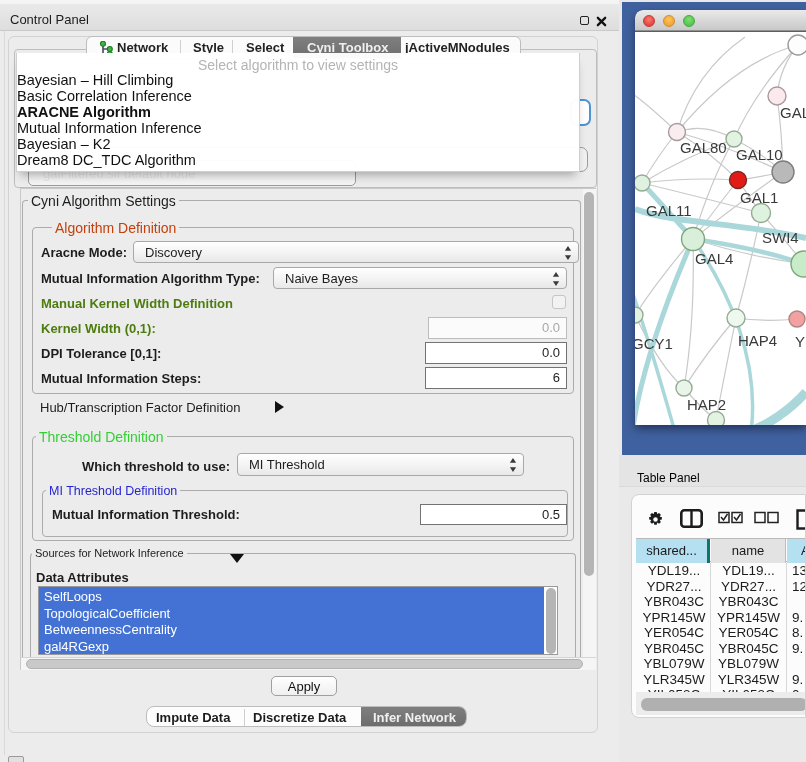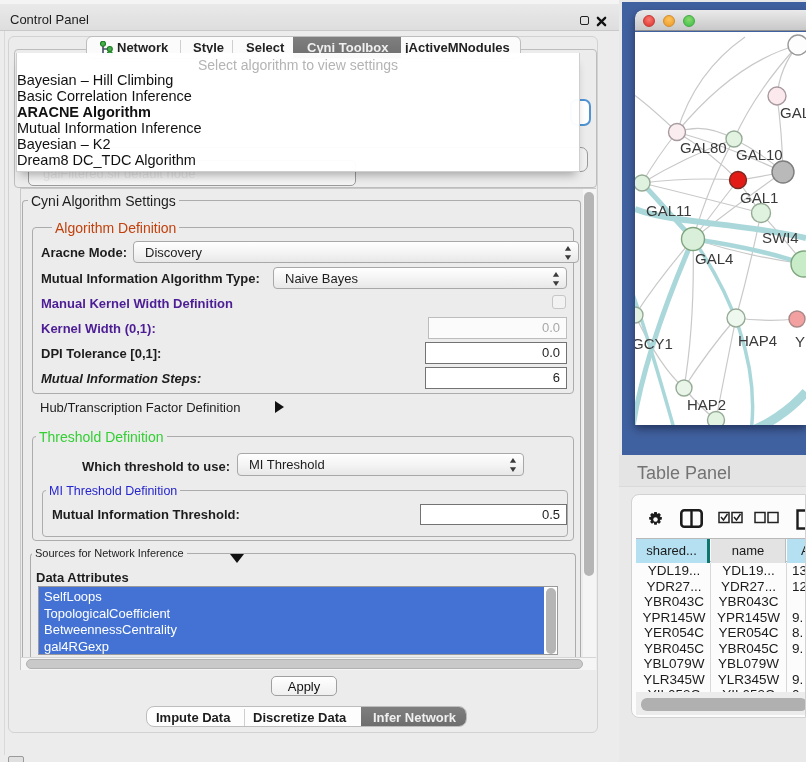--- a/index.html
+++ b/index.html
@@ -1,21 +1,21 @@
 <!DOCTYPE html>
 <html><head>
 <meta charset="utf-8">
 <style>
 * { margin:0; padding:0; box-sizing:border-box; }
 html,body { width:806px; height:762px; overflow:hidden; background:#e9e9e9;
   font-family:"Liberation Sans", sans-serif; }
 .abs { position:absolute; }
 #stage { position:relative; width:806px; height:762px; }
 .lbl { position:absolute; font-size:13px; font-weight:bold; color:#1d1d1d; white-space:nowrap; }
-.lbl.dis { color:#4c1d95; }
+.lbl.dis { color:#4d7c0f; }
 .group { position:absolute; border:1px solid #acacac; border-radius:4px; }
 .gtitle { position:absolute; font-size:13.5px; background:#ececec; padding:0 3px; white-space:nowrap; }
 .field { position:absolute; background:#fff; border:1px solid #737373; font-size:13px;
   color:#1d1d1d; text-align:right; padding:2px 6px 0 0; }
 .field.dis { background:#fbfbfb; border:1px solid #bdbdbd; color:#a8a8a8; }
 .combo { position:absolute; background:linear-gradient(#ffffff,#f2f2f2 60%,#e8e8e8);
   border:1px solid #a8a8a8; border-radius:4px; font-size:13px; color:#1d1d1d; }
 .combo .ct { position:absolute; left:11px; top:3px; }
 .combo .car { position:absolute; right:6px; top:3px; width:8px; }
 .car svg { display:block; }
@@ -95,21 +95,21 @@
 
   <div class="lbl dis" style="left:41px;top:296px;">Manual Kernel Width Definition</div>
   <div class="abs" style="left:552px;top:295px;width:14px;height:14px;background:#f2f2f2;border:1px solid #c6c6c6;border-radius:3px;"></div>
 
   <div class="lbl dis" style="left:41px;top:321px;">Kernel Width (0,1):</div>
   <div class="field dis" style="left:428px;top:317px;width:139px;height:22px;">0.0</div>
 
   <div class="lbl" style="left:41px;top:346px;">DPI Tolerance [0,1]:</div>
   <div class="field" style="left:425px;top:342px;width:142px;height:22px;">0.0</div>
 
-  <div class="lbl" style="left:41px;top:371px;font-style:italic;">Mutual Information Steps:</div>
+  <div class="lbl" style="left:41px;top:371px;">Mutual Information Steps:</div>
   <div class="field" style="left:425px;top:367px;width:142px;height:22px;">6</div>
 
   <div class="abs" style="left:40px;top:400px;font-size:13px;color:#1d1d1d;">Hub/Transcription Factor Definition</div>
   <svg class="abs" style="left:273px;top:400px;" width="12" height="14" viewBox="0 0 12 14">
       <path d="M2 1 L11 7 L2 13 Z" fill="#111"></path>
     </svg>
 
   <div class="group" style="left:32px;top:436px;width:542px;height:105px;"></div>
   <div class="gtitle" style="left:36px;top:429px;color:#33cf33;font-size:14px;">Threshold Definition</div>
 
@@ -254,21 +254,21 @@
             <text x="-3" y="317">GCY1</text>
             <text x="103" y="314">HAP4</text>
             <text x="160" y="315">YM</text>
             <text x="52" y="378">HAP2</text>
           </g>
         </svg>
       </div>
     </div>
 
     <div style="position:absolute;left:0;top:455px;width:187px;height:32px;background:#e4e4e4;border-bottom:1px solid #dadada;">
-      <span style="position:absolute;left:18px;top:8px;font-size:18px;color:#737373;">Table Panel</span>
+      <span style="position:absolute;left:18px;top:16px;font-size:12px;color:#000000;">Table Panel</span>
     </div>
 
     <div style="position:absolute;left:12px;top:494px;width:175px;height:224px;background:#fcfcfc;border:1px solid #d2d2d2;border-radius:8px 0 0 8px;overflow:hidden;">
 
       <svg style="position:absolute;left:16px;top:17px;" width="15" height="15" viewBox="0 0 18 18">
         <path d="M7.5 0 h3 l0.5 2.5 2.3-1.3 2.1 2.1-1.3 2.3 2.5 0.5 v3 l-2.5 0.5 1.3 2.3-2.1 2.1-2.3-1.3-0.5 2.5 h-3 l-0.5-2.5-2.3 1.3-2.1-2.1 1.3-2.3-2.5-0.5 v-3 l2.5-0.5-1.3-2.3 2.1-2.1 2.3 1.3 Z" fill="#1c1c1c"></path>
         <circle cx="9" cy="9" r="2.7" fill="#fcfcfc"></circle>
       </svg>
       <svg style="position:absolute;left:48px;top:14px;" width="23" height="19" viewBox="0 0 23 19">
         <rect x="1.3" y="1.3" width="20.4" height="16.4" rx="3" fill="none" stroke="#1c1c1c" stroke-width="2.6"></rect>

